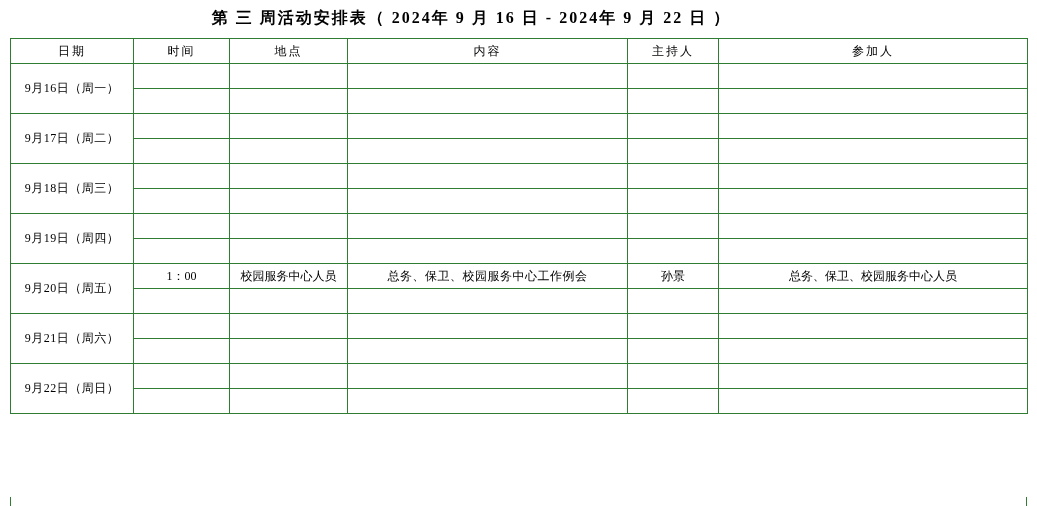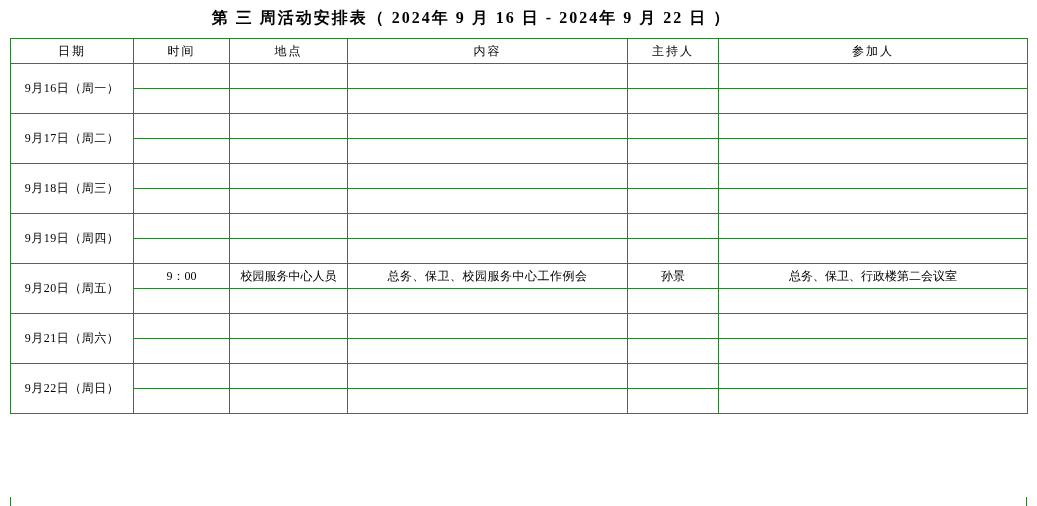--- a/index.html
+++ b/index.html
@@ -165,25 +165,25 @@
       <tr>
         <td></td>
         <td></td>
         <td class="content-cell"></td>
         <td></td>
         <td></td>
       </tr>
 
       <tr>
         <td class="date-cell" rowspan="2">9月20日（周五）</td>
-        <td>9：00</td>
+        <td>1：00</td>
         <td>校园服务中心人员</td>
         <td class="content-cell">总务、保卫、校园服务中心工作例会</td>
         <td>孙景</td>
-        <td>总务、保卫、行政楼第二会议室</td>
+        <td>总务、保卫、校园服务中心人员</td>
       </tr>
       <tr>
         <td></td>
         <td></td>
         <td class="content-cell"></td>
         <td></td>
         <td></td>
       </tr>
 
       <tr>

